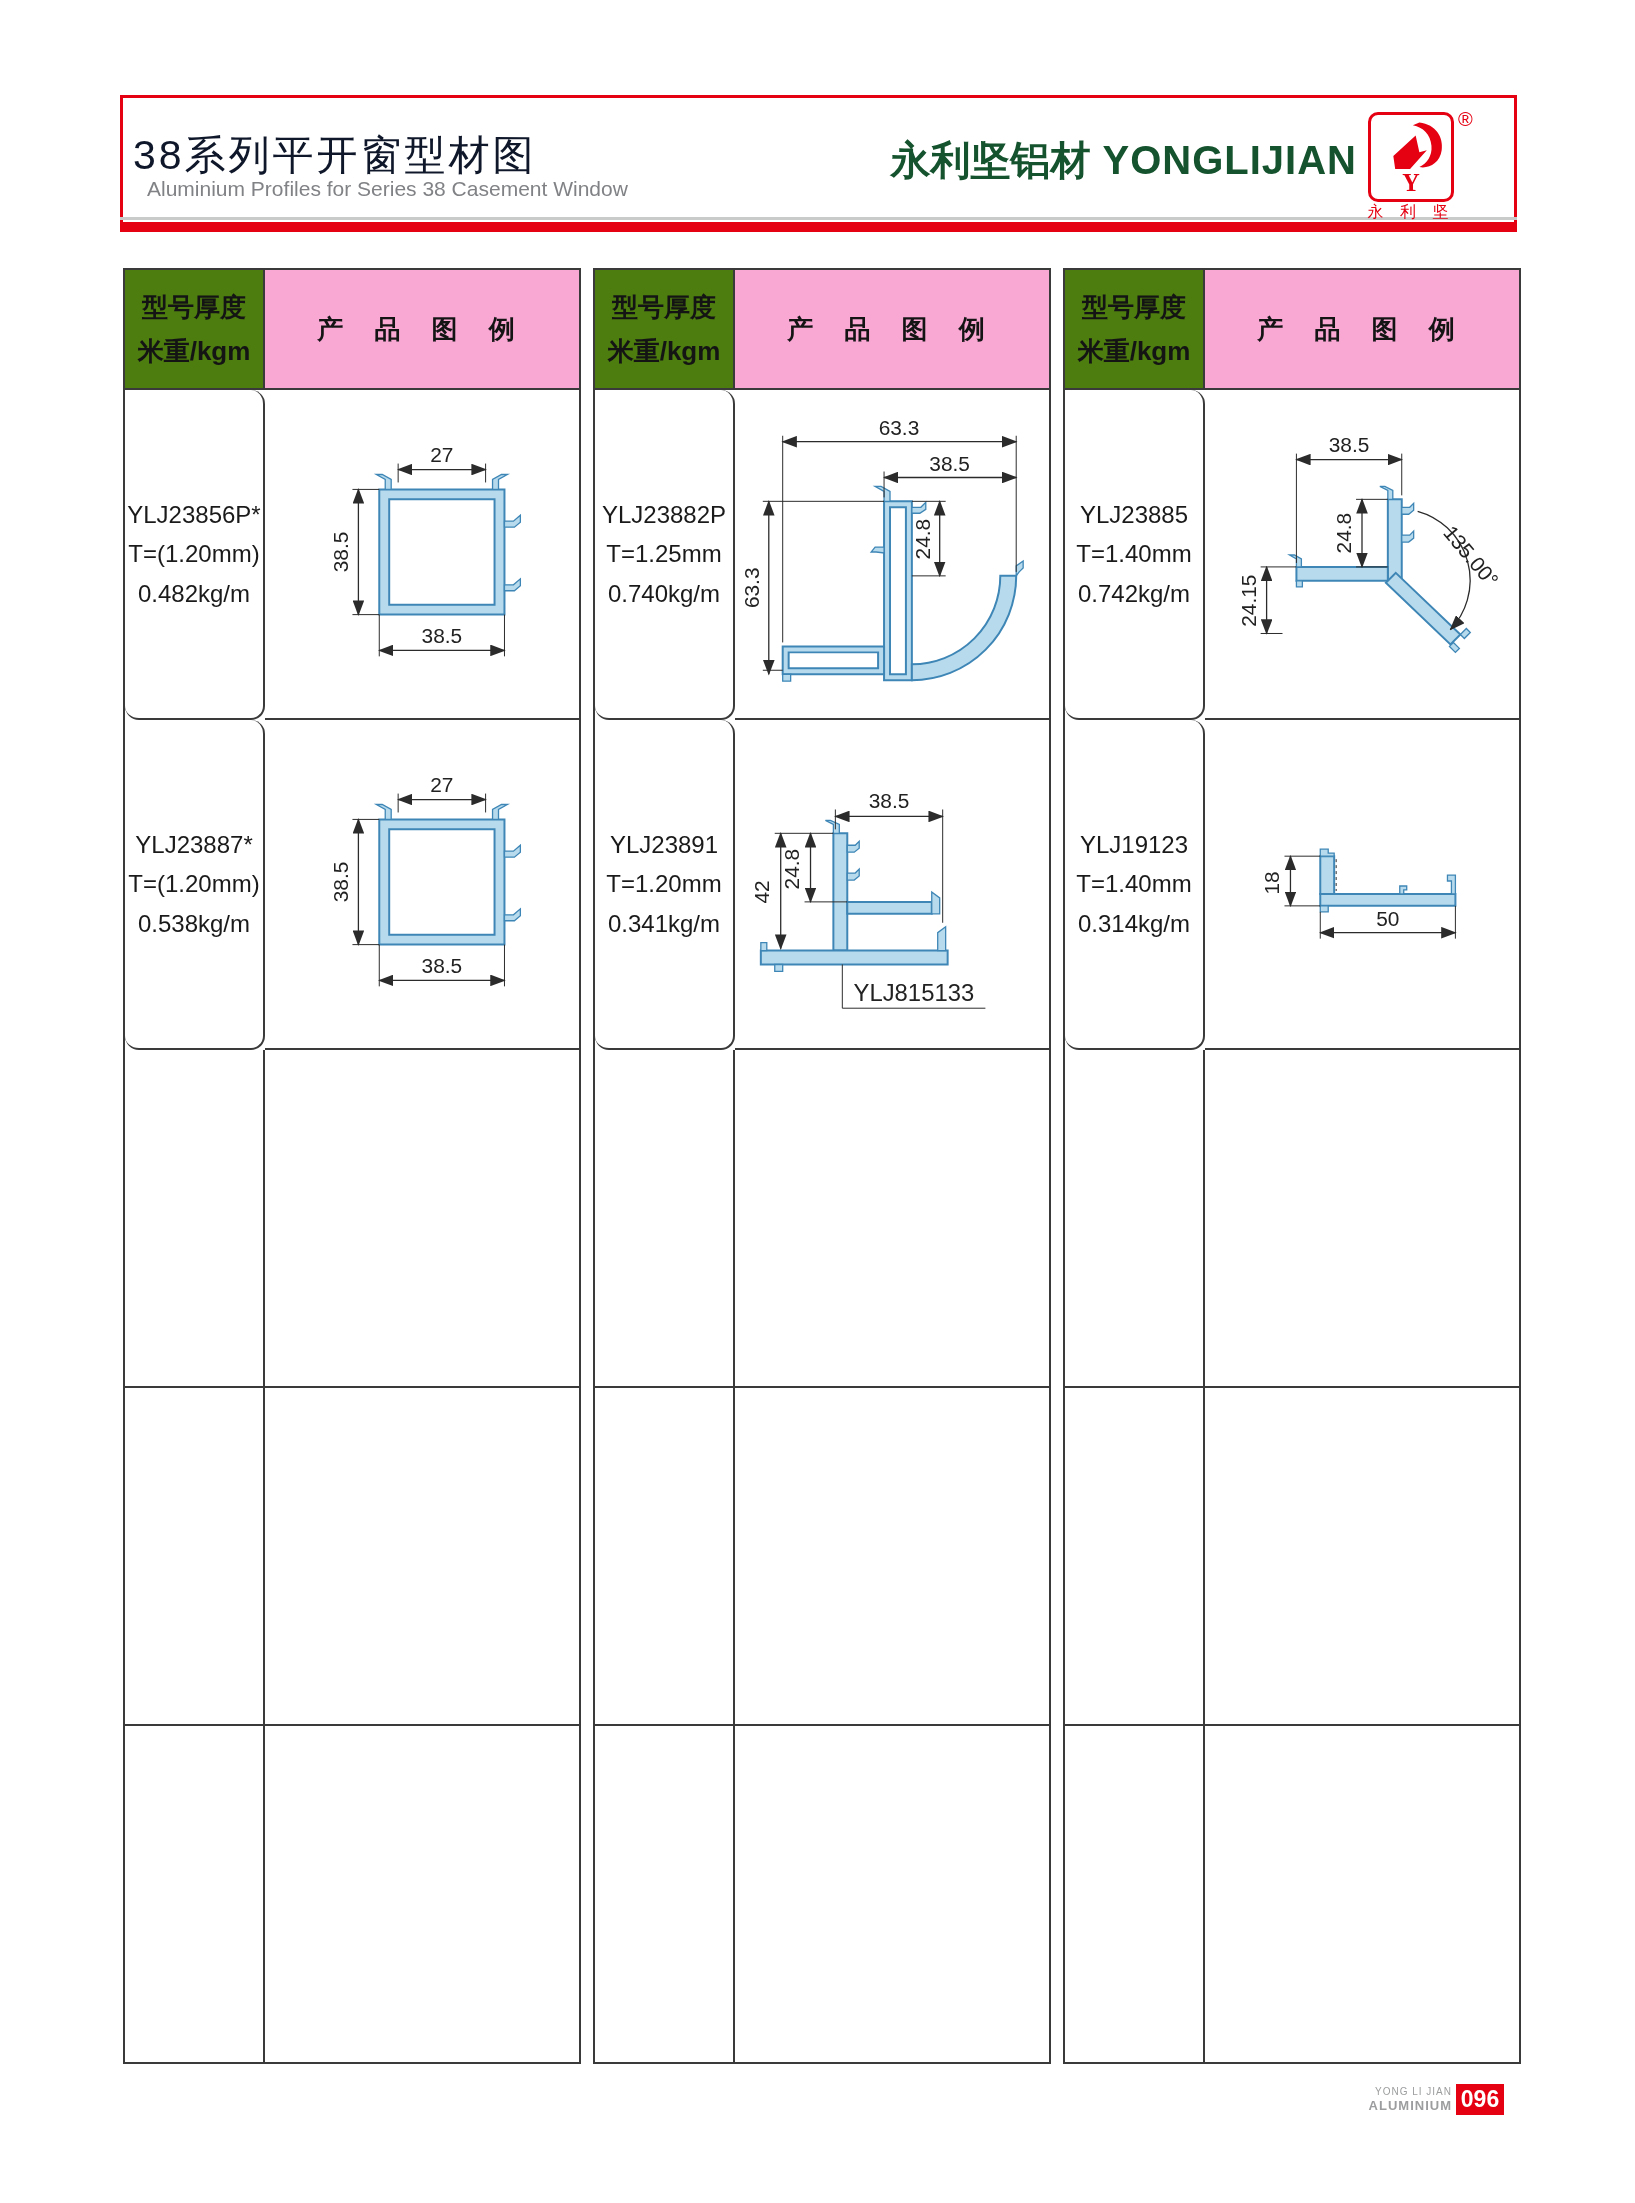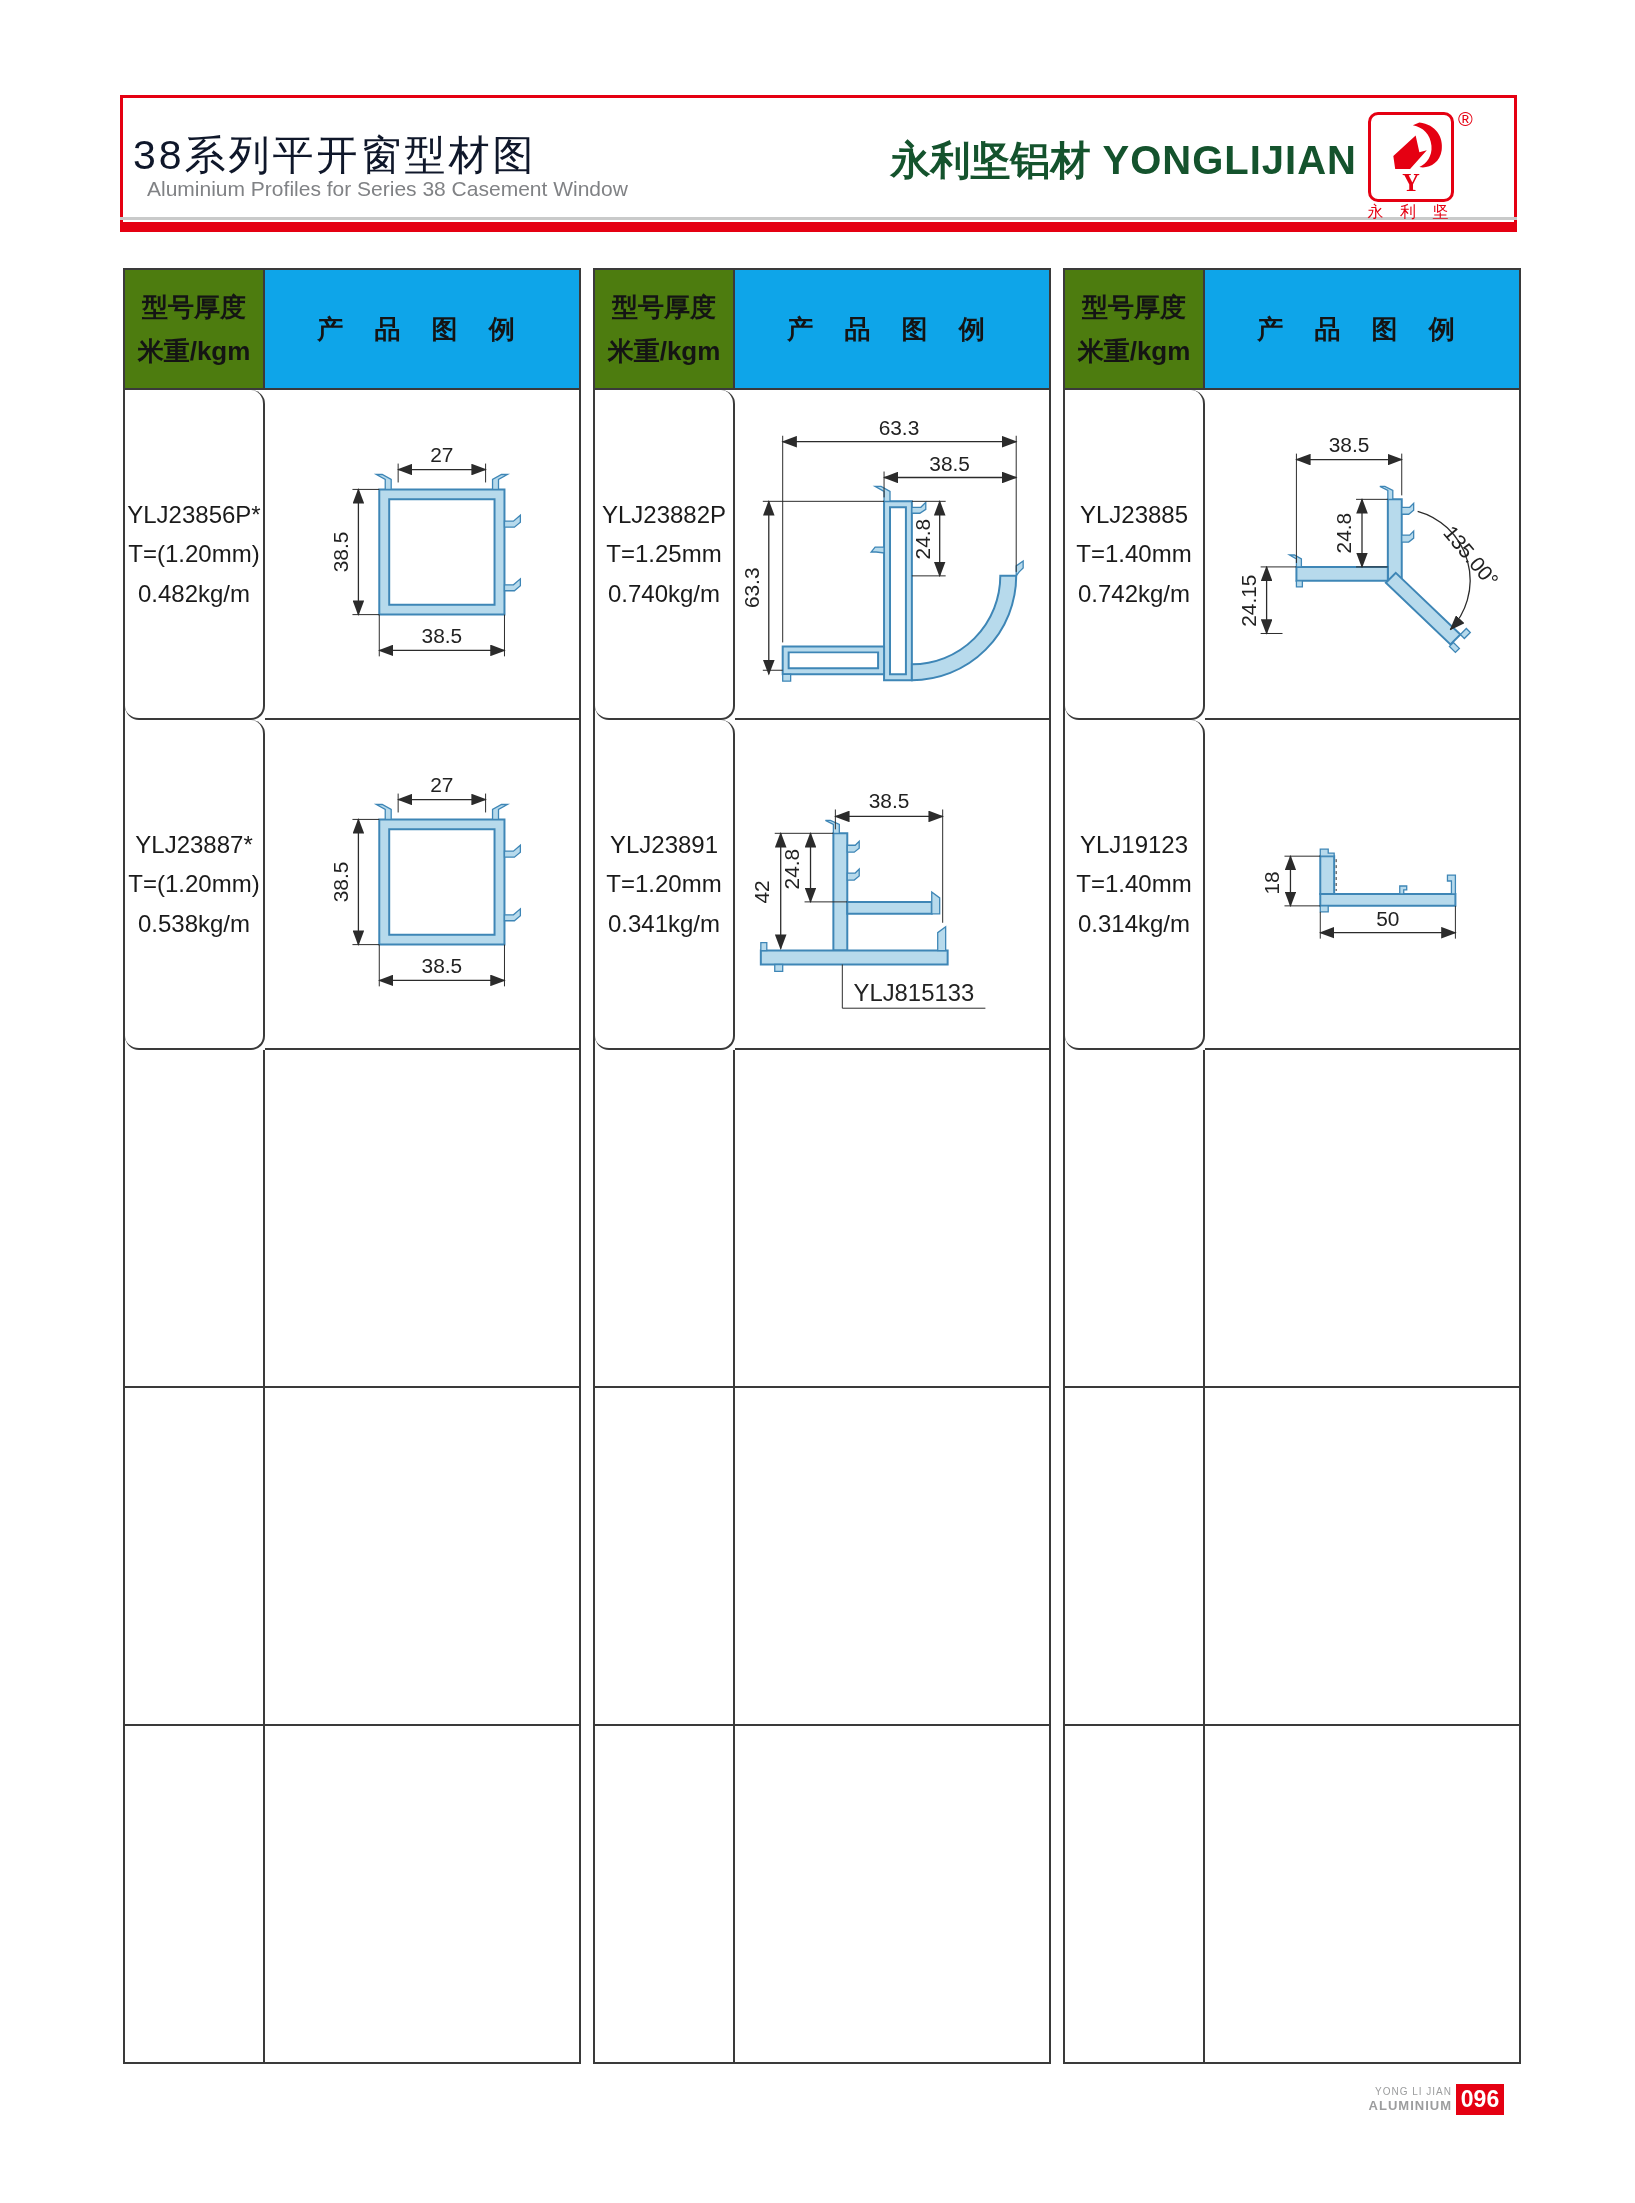--- a/index.html
+++ b/index.html
@@ -22,21 +22,21 @@
   .reg-mark { position: absolute; left: 1458px; top: 108px; font-size: 20px; color: #e50012; }
 
   
   .grp { position: absolute; top: 268px; border-top: 2px solid #3a3a3a; border-left: 2px solid #3a3a3a;
          display: grid; grid-template-columns: 140px 316px;
          grid-template-rows: 120px 330px 330px 338px 338px 338px; background: #fff; }
   .g1 { left: 123px; } .g2 { left: 593px; } .g3 { left: 1063px; }
   .c  { border-right: 2px solid #3a3a3a; border-bottom: 2px solid #3a3a3a; position: relative; }
   .hc { background: #4d7c0f; display: flex; flex-direction: column; align-items: center; justify-content: center;
         font-weight: bold; font-size: 26px; color: #141414; line-height: 1.7; }
-  .hd { background: #0ea5e9; display: flex; align-items: center; justify-content: center;
+  .hd { background: #f9a8d4; display: flex; align-items: center; justify-content: center;
         font-weight: bold; font-size: 26px; color: #141414; letter-spacing: 12px; white-space: nowrap; }
   .lbl { display: flex; flex-direction: column; align-items: center; justify-content: center;
          font-size: 24px; color: #1a1a1a; line-height: 1.65; border-radius: 14px; }
   .drw svg { position: absolute; left: 0; top: 0; width: 100%; height: 100%; }
 
   
   .pf  { fill: #b7daec; stroke: #3e86b6; stroke-width: 2; fill-rule: evenodd; }
   .pf2 { fill: #b7daec; stroke: #3e86b6; stroke-width: 1.3; }
   .dl  { stroke: #2b2b2b; stroke-width: 1.3; fill: none; }
   .xl  { stroke: #2b2b2b; stroke-width: 1; fill: none; }

